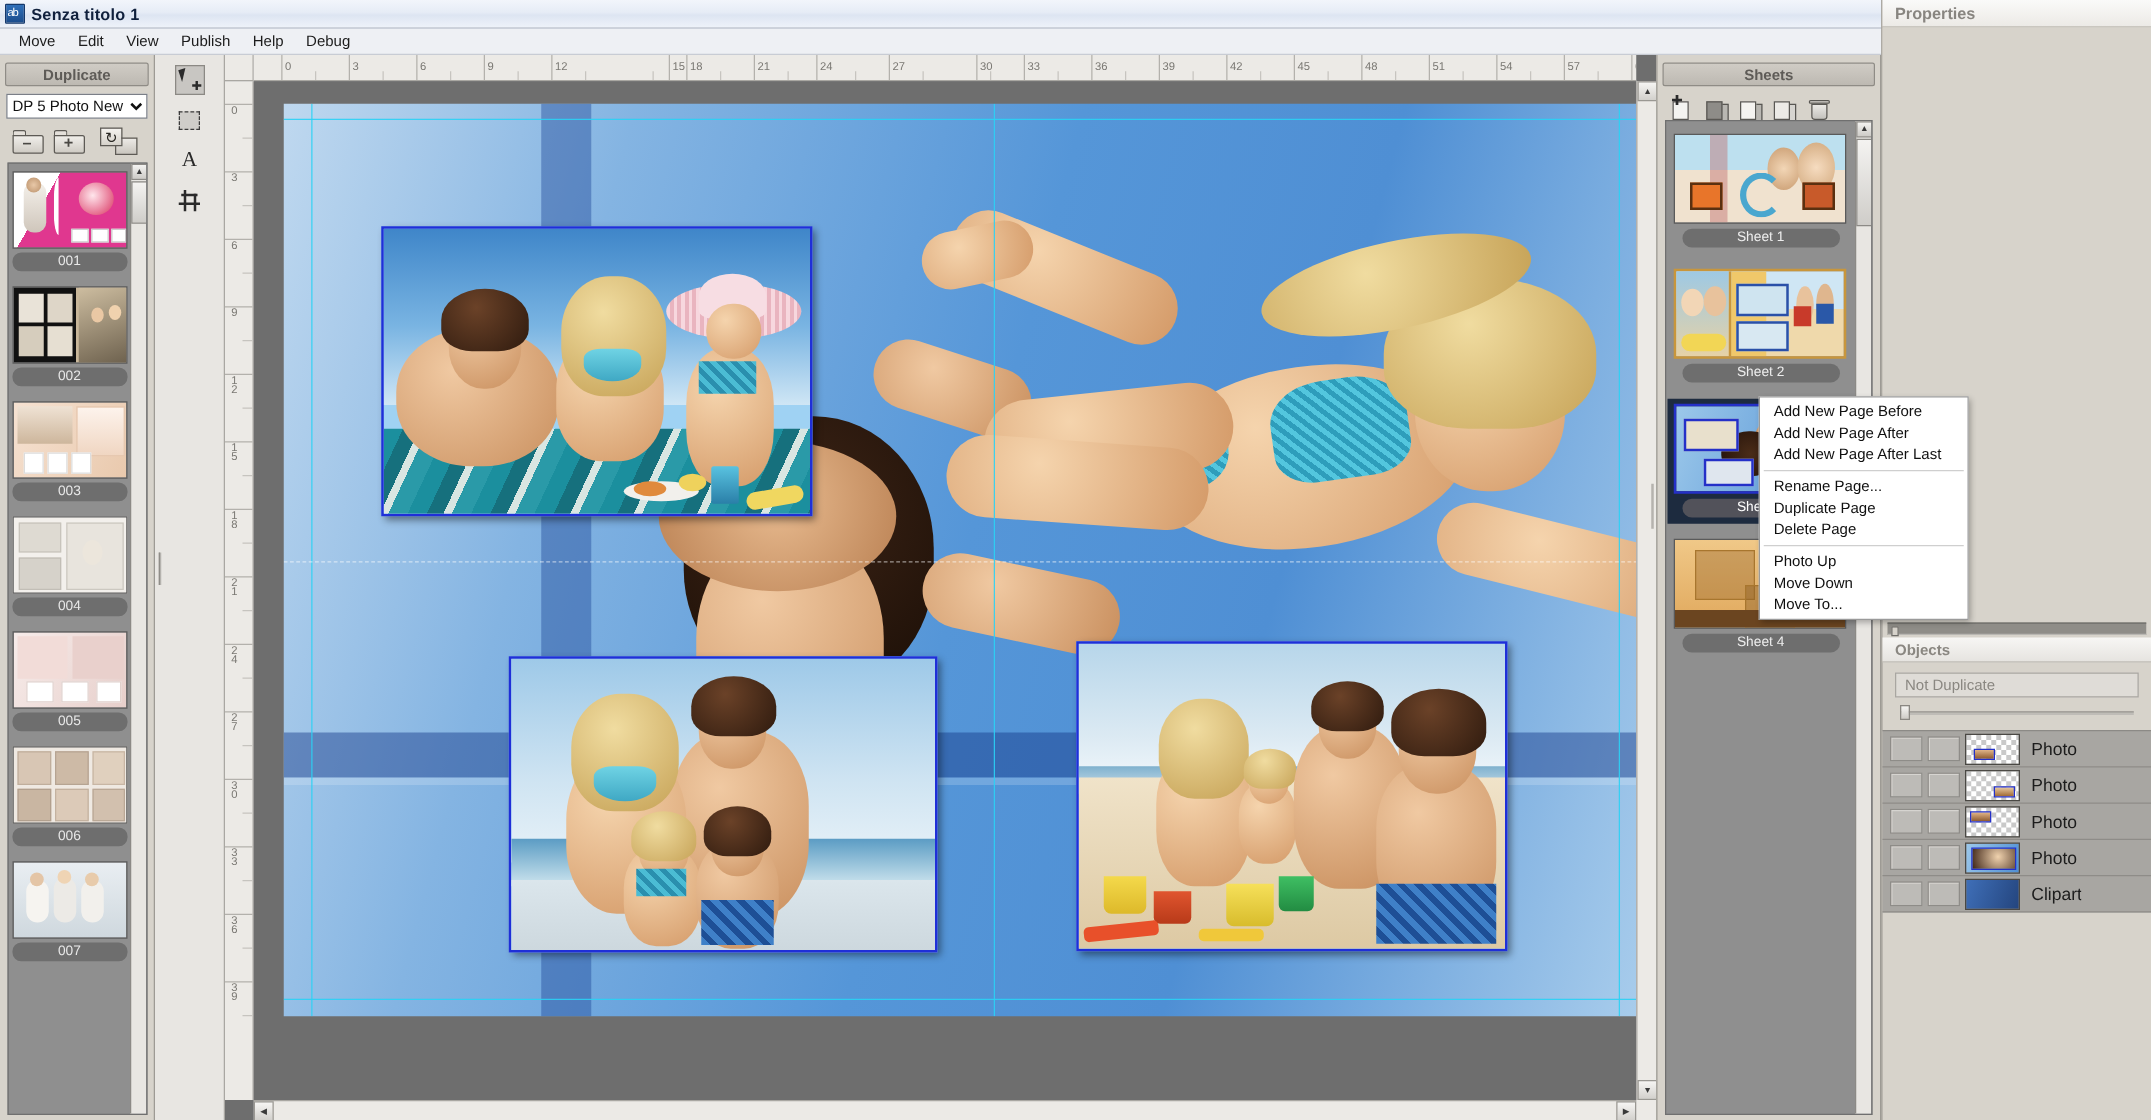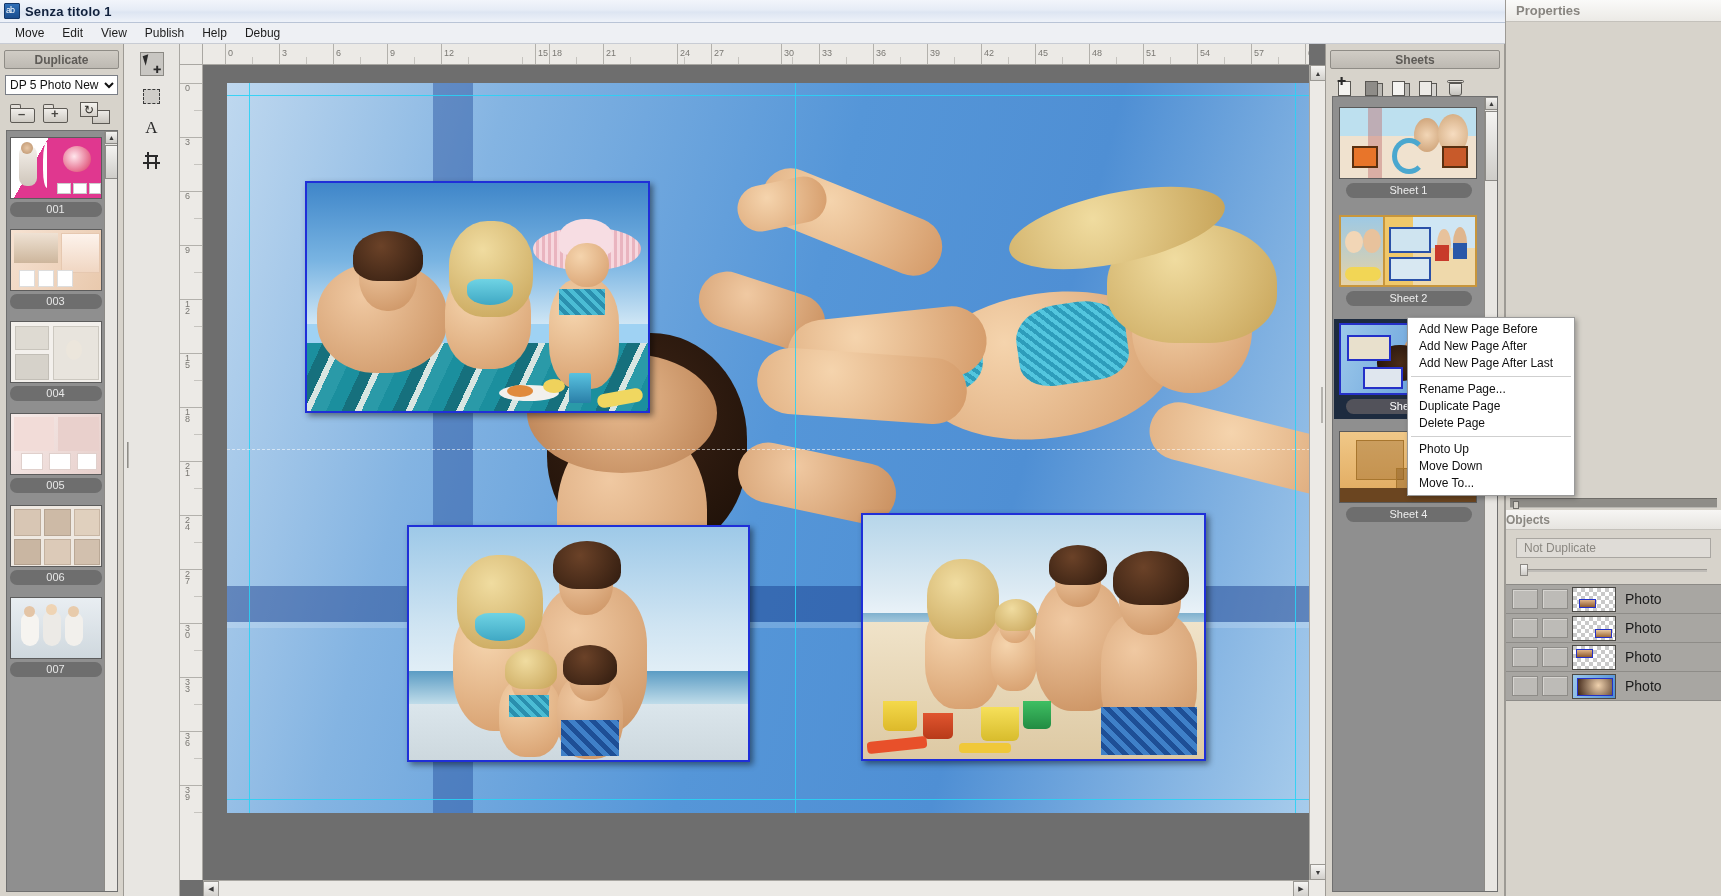--- a/index.html
+++ b/index.html
@@ -313,21 +313,21 @@
   .rp-divider {
     height: 10px; margin: 2px 4px; background: #8f8d88;
     border-top: 1px solid #6f6d69; border-bottom: 1px solid #b9b7b2;
     position: relative;
   }
   .rp-divider:before {
     content:""; position:absolute; left:3px; top:2px; width:4px; height:6px;
     background:#d7d3cb; border:1px solid #6f6d69;
   }
   .obj-title {
-    height: 20px; line-height: 20px; 
+    height: 20px; line-height: 20px; padding-left: 10px;
     font-size: 12px; font-weight: bold; color: #8a8781;
     background: linear-gradient(to bottom,#f7f6f4,#e6e4e0);
     border-bottom: 1px solid #c4c1bb;
   }
   .obj-combo {
     margin: 8px 10px 6px 10px; height: 20px; line-height: 18px;
     background: #dfdcd7; border: 1px solid #a9a6a1; color: #8a8781;
     font-size: 12px; padding-left: 7px;
   }
   .obj-slider { margin: 6px 14px 8px 14px; height: 12px; position: relative; }
@@ -427,20 +427,32 @@
             <div class="blob" style="left:10px;top:4px;width:12px;height:12px;background:radial-gradient(circle,#e8c8a8,#b98f68);"></div>
             <div style="position:absolute;left:32px;top:4px;width:10px;height:46px;border-left:4px solid #fff;border-radius:40%;"></div>
             <div class="blob" style="left:52px;top:8px;width:28px;height:26px;background:radial-gradient(circle at 40% 40%,#ffe6ec,#d9315f);"></div>
             <div style="position:absolute;left:46px;bottom:4px;width:14px;height:11px;background:#fff;border:1px solid #ccc;"></div>
             <div style="position:absolute;left:62px;bottom:4px;width:14px;height:11px;background:#fff;border:1px solid #ccc;"></div>
             <div style="position:absolute;left:78px;bottom:4px;width:12px;height:11px;background:#fff;border:1px solid #ccc;"></div>
           </div>
           <div class="tpl-label">001</div>
         </div>
 
+        <div class="tpl-item">
+          <div class="tpl-thumb" style="background:linear-gradient(90deg,#111 0 55%,#c9b79a 55% 100%);">
+            <div style="position:absolute;left:4px;top:5px;width:20px;height:23px;background:#e9e3d8;"></div>
+            <div style="position:absolute;left:27px;top:5px;width:20px;height:23px;background:#ded6c8;"></div>
+            <div style="position:absolute;left:4px;top:31px;width:20px;height:24px;background:#d6cdbd;"></div>
+            <div style="position:absolute;left:27px;top:31px;width:20px;height:24px;background:#e6dfd2;"></div>
+            <div style="position:absolute;left:52px;top:0;width:40px;height:62px;background:linear-gradient(160deg,#cdbda0,#6b5f4c);"></div>
+            <div class="blob" style="left:62px;top:16px;width:10px;height:12px;background:#eac8a4;"></div>
+            <div class="blob" style="left:76px;top:14px;width:10px;height:12px;background:#f0d2ae;"></div>
+          </div>
+          <div class="tpl-label">002</div>
+        </div>
 
         <div class="tpl-item">
           <div class="tpl-thumb" style="background:linear-gradient(120deg,#f6e2d2,#e9c9ad);">
             <div style="position:absolute;left:3px;top:3px;width:44px;height:30px;background:linear-gradient(#efe2d4,#cdb69c);"></div>
             <div style="position:absolute;left:50px;top:3px;width:39px;height:40px;background:linear-gradient(#fdf3ec,#f0d6c2);border:1px solid #e6c8b0;"></div>
             <div style="position:absolute;left:8px;bottom:3px;width:16px;height:17px;background:#fff;border:1px solid #ddd;"></div>
             <div style="position:absolute;left:27px;bottom:3px;width:16px;height:17px;background:#fff;border:1px solid #ddd;"></div>
             <div style="position:absolute;left:46px;bottom:3px;width:16px;height:17px;background:#fff;border:1px solid #ddd;"></div>
           </div>
           <div class="tpl-label">003</div>
@@ -577,21 +589,21 @@
         <div class="rtick minor" style="left: 373px;">
           <span class="line"></span>
         </div>
         <div class="rtick" style="left: 400px;">
           <span class="line"></span>
           <span class="lbl">21</span>
         </div>
         <div class="rtick minor" style="left: 427px;">
           <span class="line"></span>
         </div>
-        <div class="rtick" style="left: 474px;">
+        <div class="rtick" style="left: 450px;">
           <span class="line"></span>
           <span class="lbl">24</span>
         </div>
         <div class="rtick minor" style="left: 481px;">
           <span class="line"></span>
         </div>
         <div class="rtick" style="left: 508px;">
           <span class="line"></span>
           <span class="lbl">27</span>
         </div>
@@ -1038,20 +1050,26 @@
 
       <div class="obj-row">
         <div class="obj-cell"></div>
         <div class="obj-cell"></div>
         <div class="obj-thumb" style="background:linear-gradient(110deg,#9cc8ea,#4f8fd4);">
           <div class="mini" style="left:4px;top:3px;width:36px;height:18px;background:radial-gradient(circle at 60% 40%,#f0d2ae,#3d2416);"></div>
         </div>
         <div class="obj-label">Photo</div>
       </div>
 
+      <div class="obj-row">
+        <div class="obj-cell"></div>
+        <div class="obj-cell"></div>
+        <div class="obj-thumb" style="background:linear-gradient(110deg,#3f6fb8,#24457e);"></div>
+        <div class="obj-label">Clipart</div>
+      </div>
 
     </div>
   </div>
 
   <div class="ctx-menu">
     <div class="ctx-item">Add New Page Before</div>
     <div class="ctx-item">Add New Page After</div>
     <div class="ctx-item">Add New Page After Last</div>
     <div class="ctx-sep"></div>
     <div class="ctx-item">Rename Page...</div>

